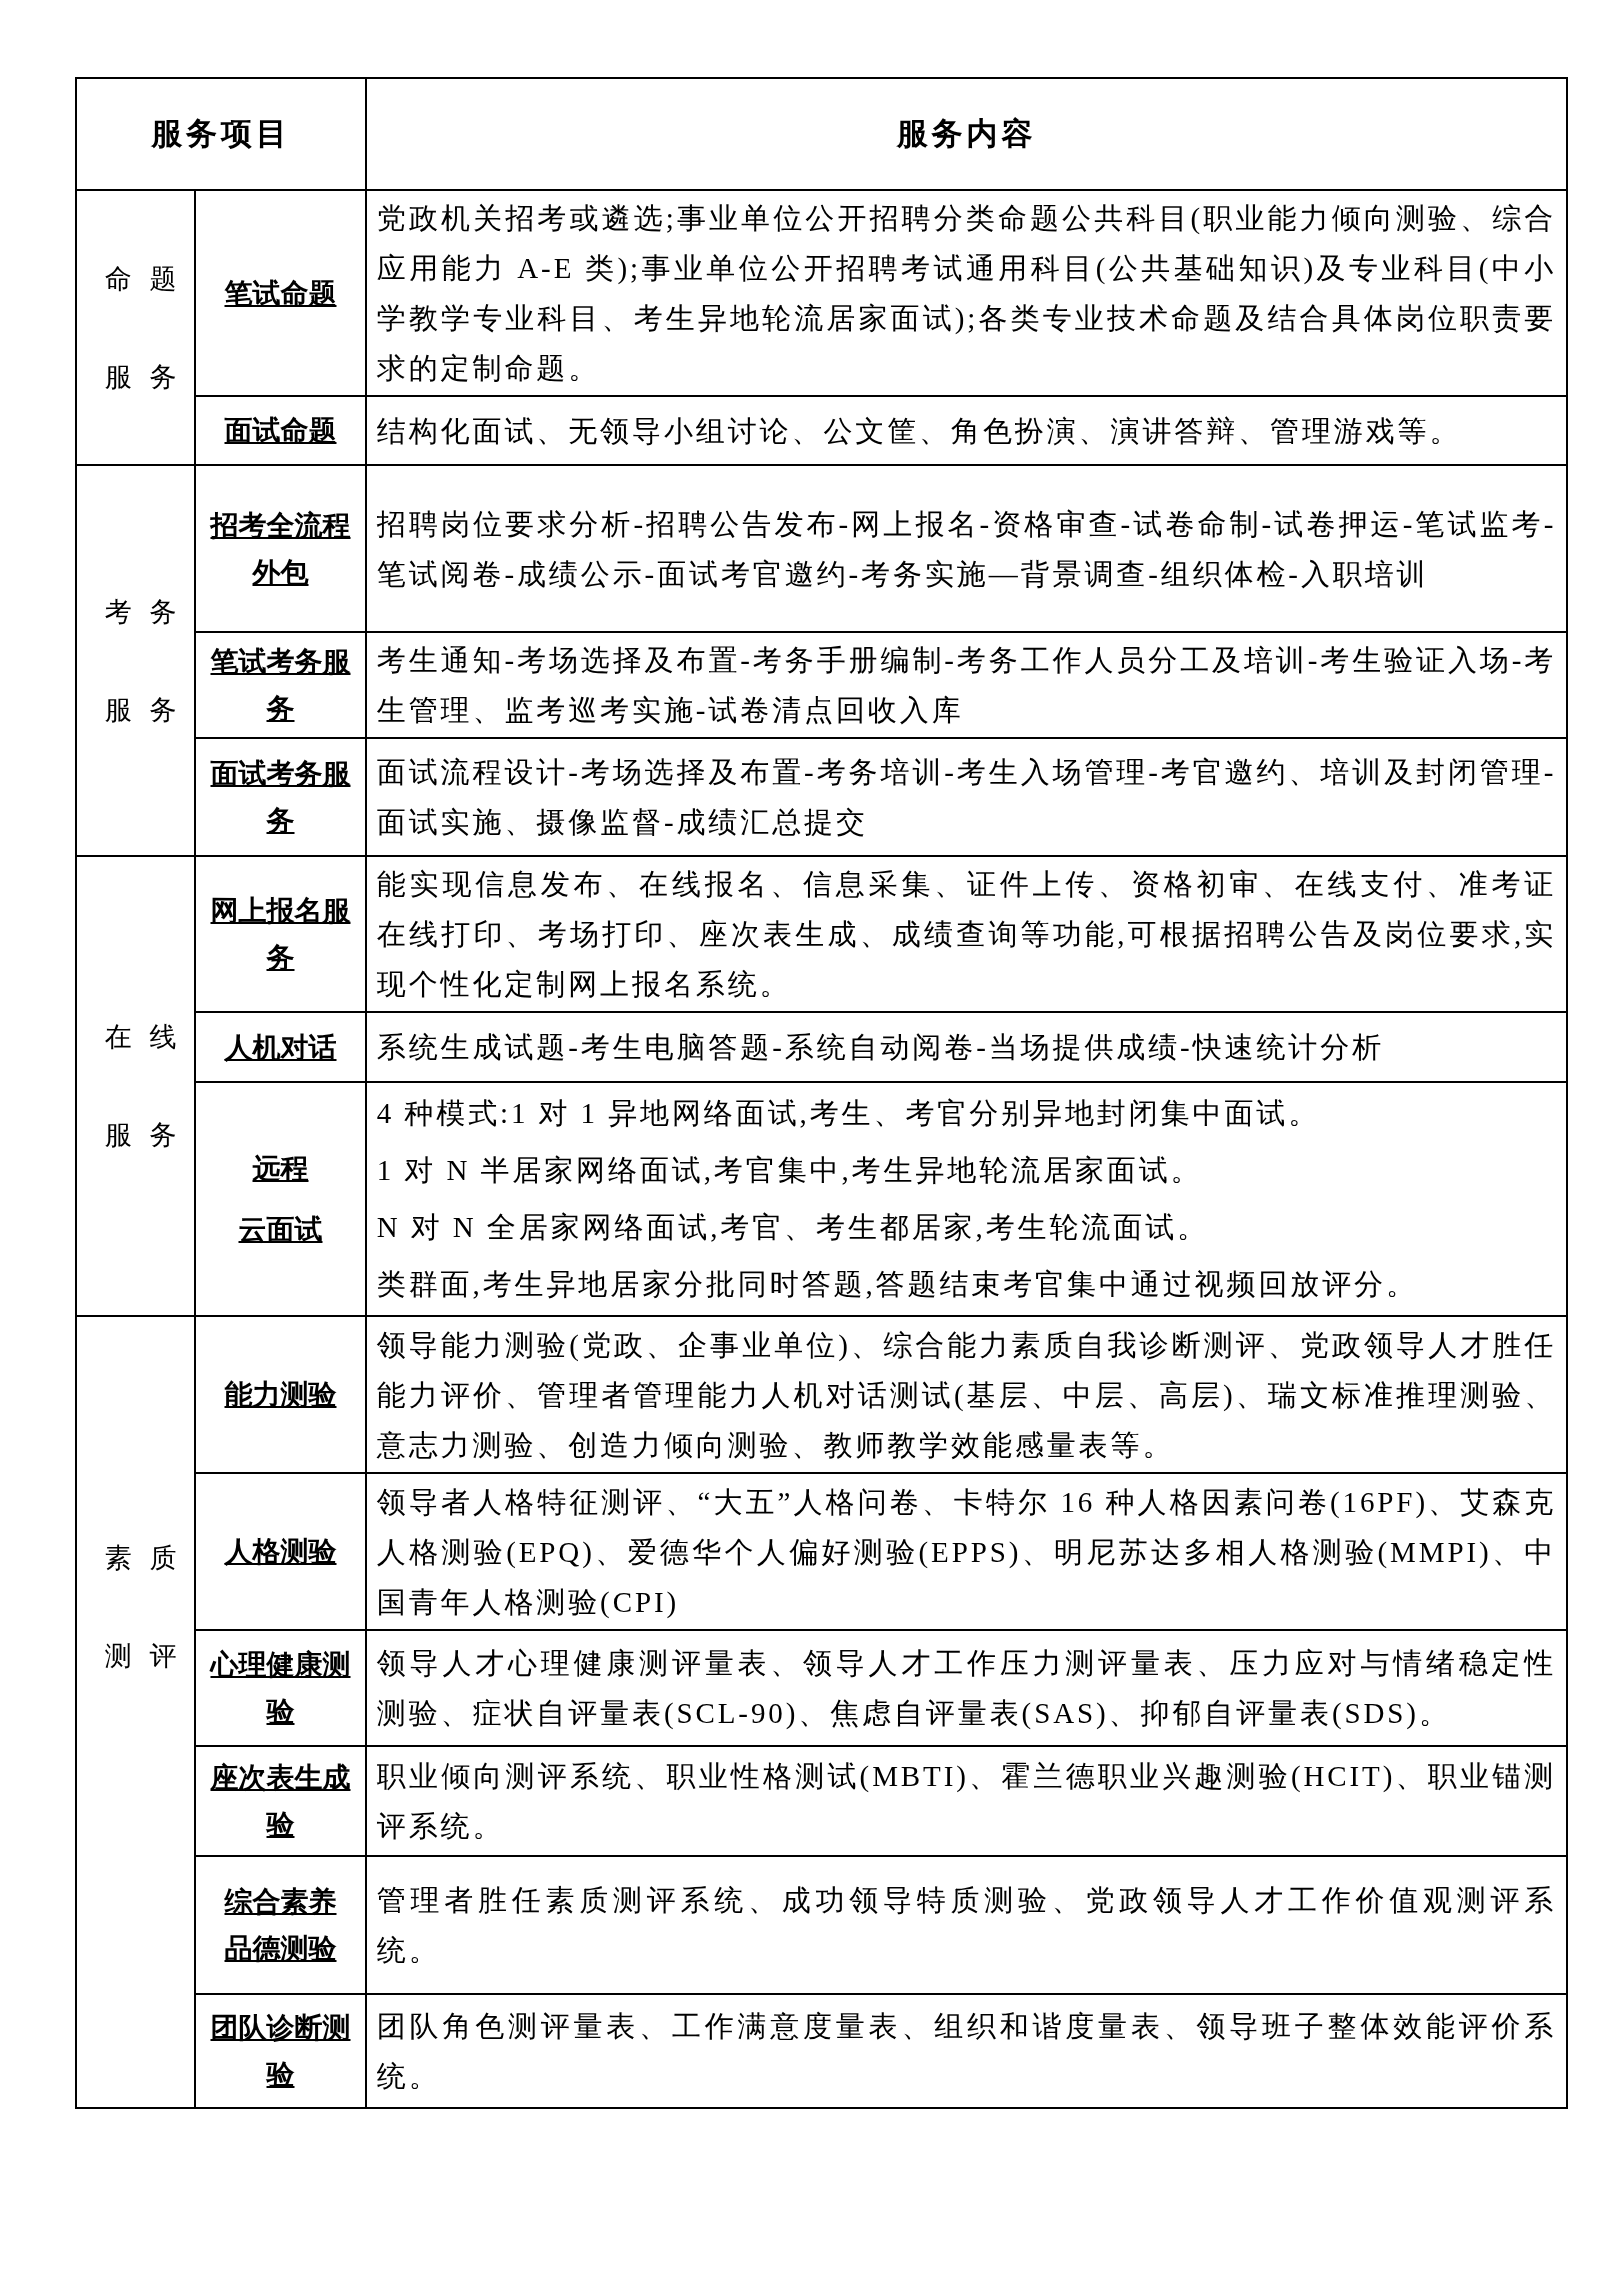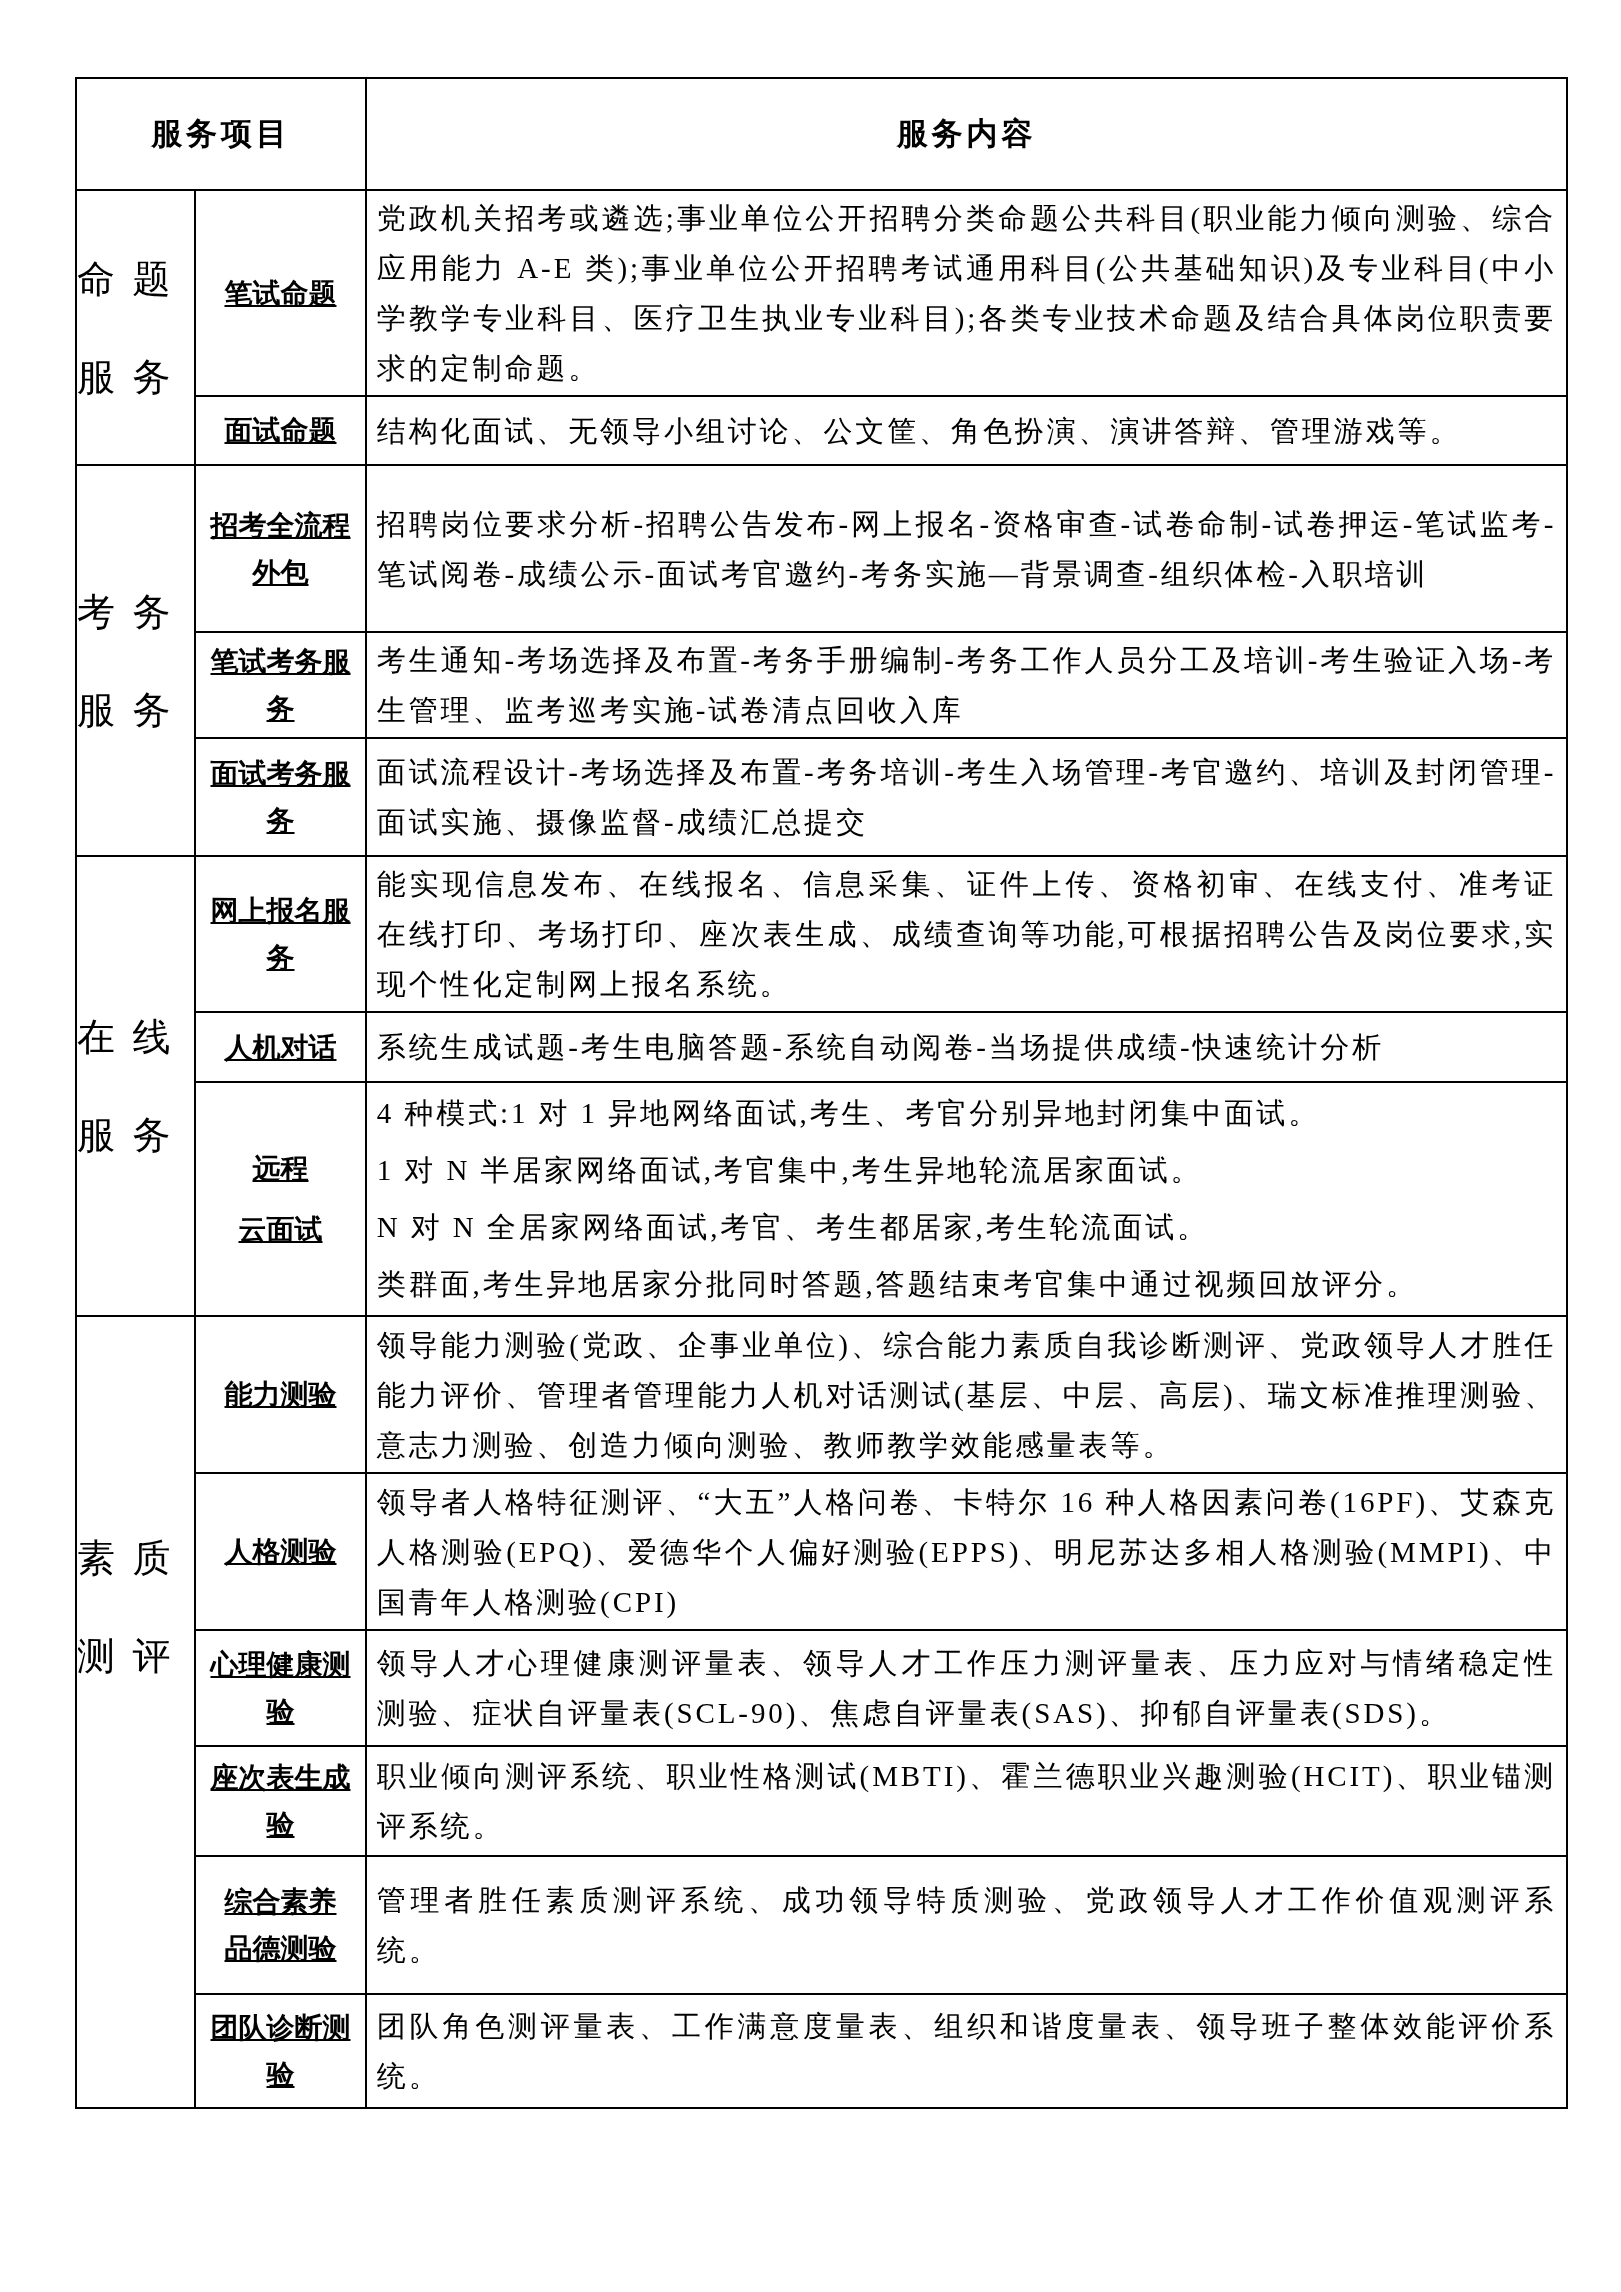--- a/index.html
+++ b/index.html
@@ -30,22 +30,22 @@
     border-bottom:2.9px solid #000;
     text-align:center;
     font-weight:bold;
     font-size:31px;
     letter-spacing:3.9px;
   }
   
   tr.sect > td{border-top:2.9px solid #000;}
   
   td.cat{
-    text-align:left;
-    font-size:38px;
+    text-align:right;
+    font-size:27px;
     letter-spacing:17.6px;
     line-height:98px;
     white-space:pre-line;
     padding:0;
   }
   td.cat-high{
     vertical-align:middle;
     padding-bottom:211px;
     border-radius:9px;
   }
@@ -101,21 +101,21 @@
     <tbody>
         <tr class="rh">
       <td class="hdr" colspan="2">服务项目</td>
       <td class="hdr">服务内容</td>
     </tr>
 
     <tr class="r1 sect">
       <td class="cat" rowspan="2">命题
 服务</td>
       <td class="lbl">笔试命题</td>
-      <td class="cnt">党政机关招考或遴选;事业单位公开招聘分类命题公共科目(职业能力倾向测验、综合应用能力 A-E 类);事业单位公开招聘考试通用科目(公共基础知识)及专业科目(中小学教学专业科目、医疗卫生执业专业科目);各类专业技术命题及结合具体岗位职责要求的定制命题。</td>
+      <td class="cnt">党政机关招考或遴选;事业单位公开招聘分类命题公共科目(职业能力倾向测验、综合应用能力 A-E 类);事业单位公开招聘考试通用科目(公共基础知识)及专业科目(中小学教学专业科目、考生异地轮流居家面试);各类专业技术命题及结合具体岗位职责要求的定制命题。</td>
     </tr>
     <tr class="r2">
       <td class="lbl">面试命题</td>
       <td class="cnt">结构化面试、无领导小组讨论、公文筐、角色扮演、演讲答辩、管理游戏等。</td>
     </tr>
 
     <tr class="r3 sect">
       <td class="cat" rowspan="3">考务
 服务</td>
       <td class="lbl">招考全流程

